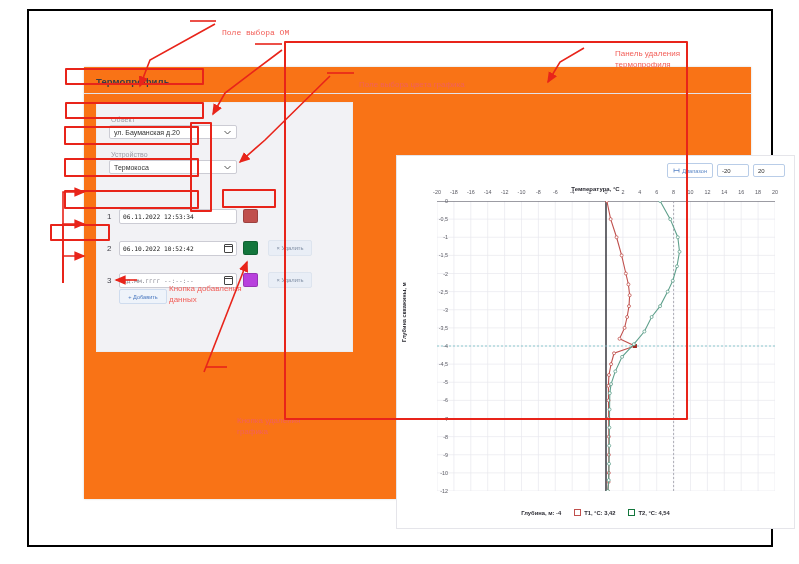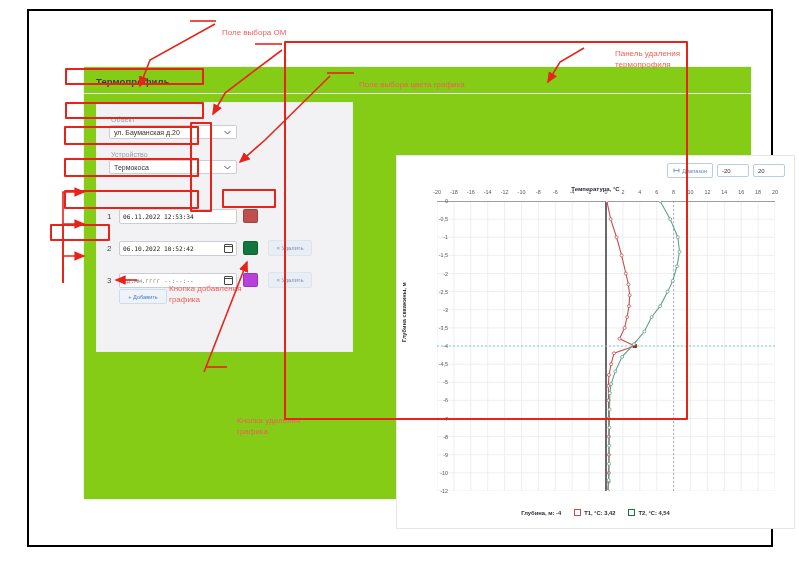--- a/index.html
+++ b/index.html
@@ -8,21 +8,21 @@
     font-family:"Liberation Sans", sans-serif;
     position:relative;overflow:hidden;
   }
   .outer-frame{
     position:absolute;left:27px;top:9px;width:746px;height:538px;
     border:2px solid #000;box-sizing:border-box;background:#fff;
   }
   
   .app{
     position:absolute;left:55px;top:56px;width:667px;height:432px;
-    background:#84cc16;box-sizing:border-box;
+    background:#f97316;box-sizing:border-box;
     box-shadow:0 0 2px rgba(0,0,0,.18);
   }
   .app-title{
     position:absolute;left:12px;top:9px;font-size:9.5px;font-weight:bold;color:#3b3b44;
     letter-spacing:.1px;
   }
   .app-divider{position:absolute;left:0;top:26px;width:100%;height:1px;background:#e2e2e8;}
 
   
   .form-panel{
@@ -279,26 +279,26 @@
             <span>T1, °C: 3,42</span>
           </div>
           <div class="itm">
             <span class="box" style="border-color: rgb(19, 118, 60);"></span>
             <span>T2, °C: 4,54</span>
           </div>
         </div>
     </div>
   </div>
 
-  <div class="ann" style="left:193px;top:16px;">Поле выбора ОМ</div>
+  <div class="ann" style="left:193px;top:16px;font-family:Liberation Mono, monospace;">Поле выбора ОМ</div>
   <div class="ann" style="left:330px;top:68px;text-align:right;">Поле выбора цвета графика</div>
   <div class="ann" style="left:586px;top:37px;">Панель удаления
 термопрофиля</div>
   <div class="ann" style="left:140px;top:272px;">Кнопка добавления
-графика</div>
+данных</div>
   <div class="ann" style="left:208px;top:360px;margin-top:44px;">Кнопка удаления
 графика</div>
 
   <div class="hl" style="left:36px;top:57px;width:139px;height:17px;"></div>
   <div class="hl" style="left:36px;top:91px;width:139px;height:17px;"></div>
   <div class="hl" style="left:35px;top:115px;width:135px;height:19px;"></div>
   <div class="hl" style="left:35px;top:147px;width:135px;height:19px;"></div>
   <div class="hl" style="left:35px;top:179px;width:135px;height:19px;"></div>
   <div class="hl" style="left:161px;top:111px;width:22px;height:90px;"></div>
   <div class="hl" style="left:193px;top:178px;width:54px;height:19px;"></div>

